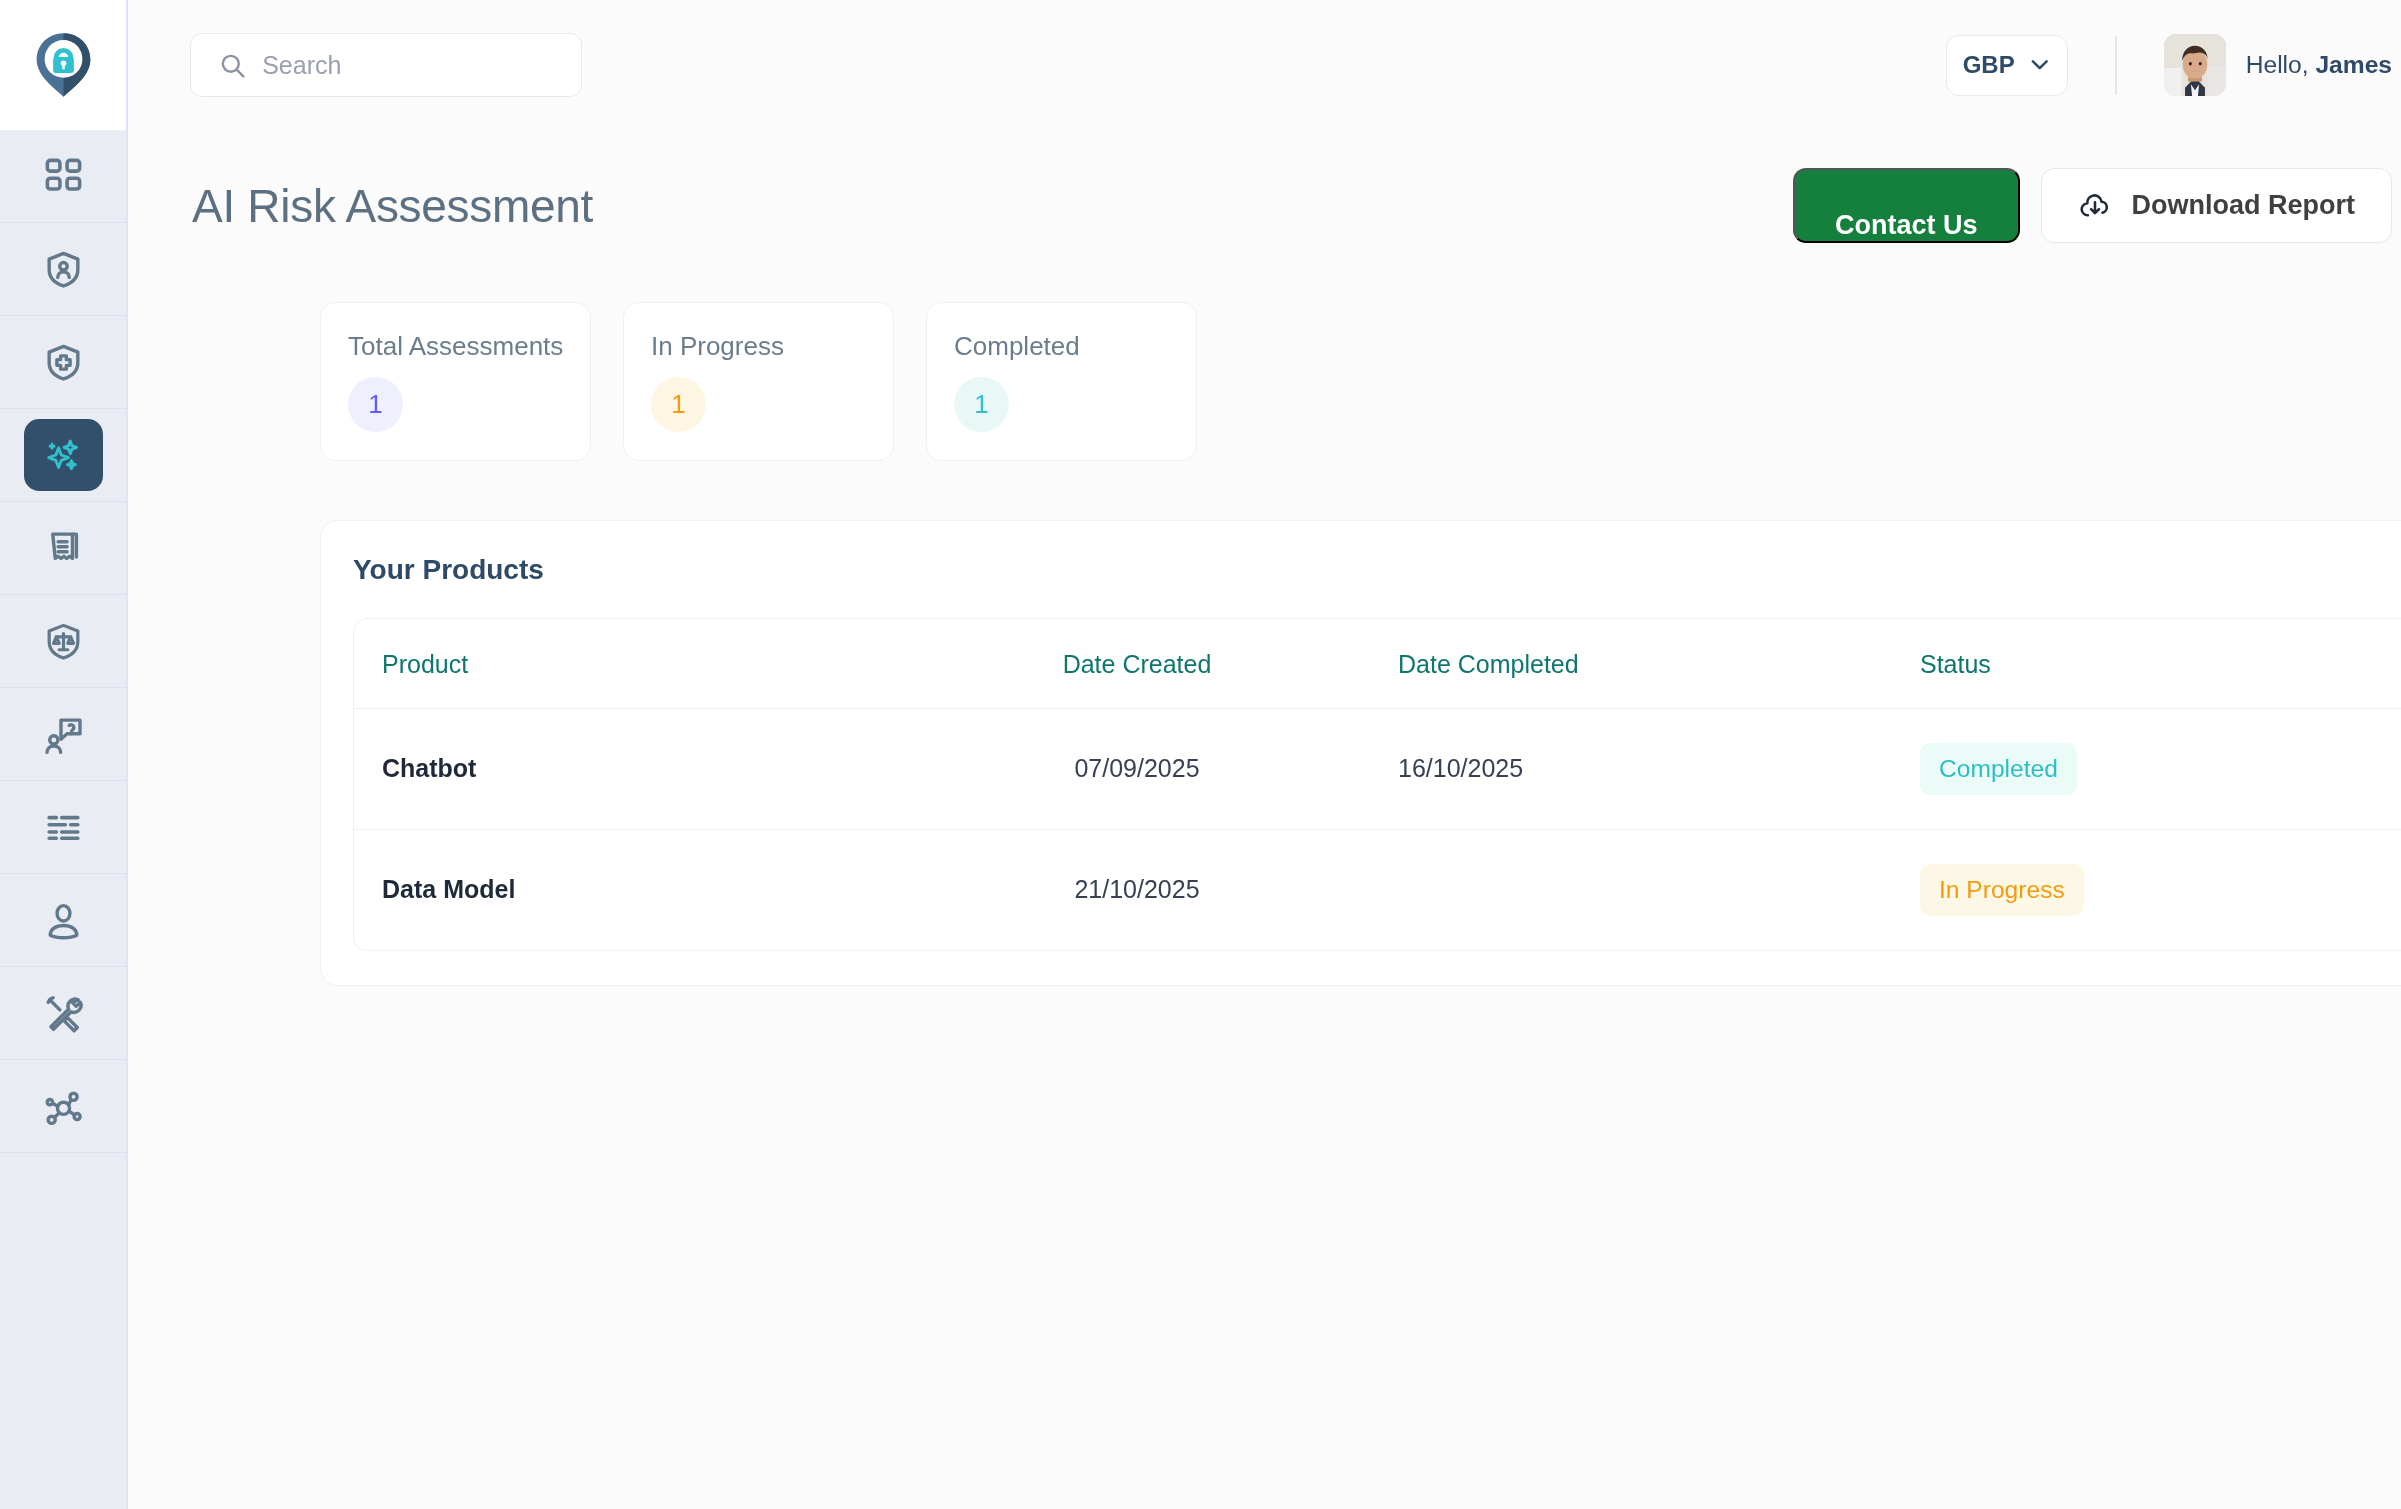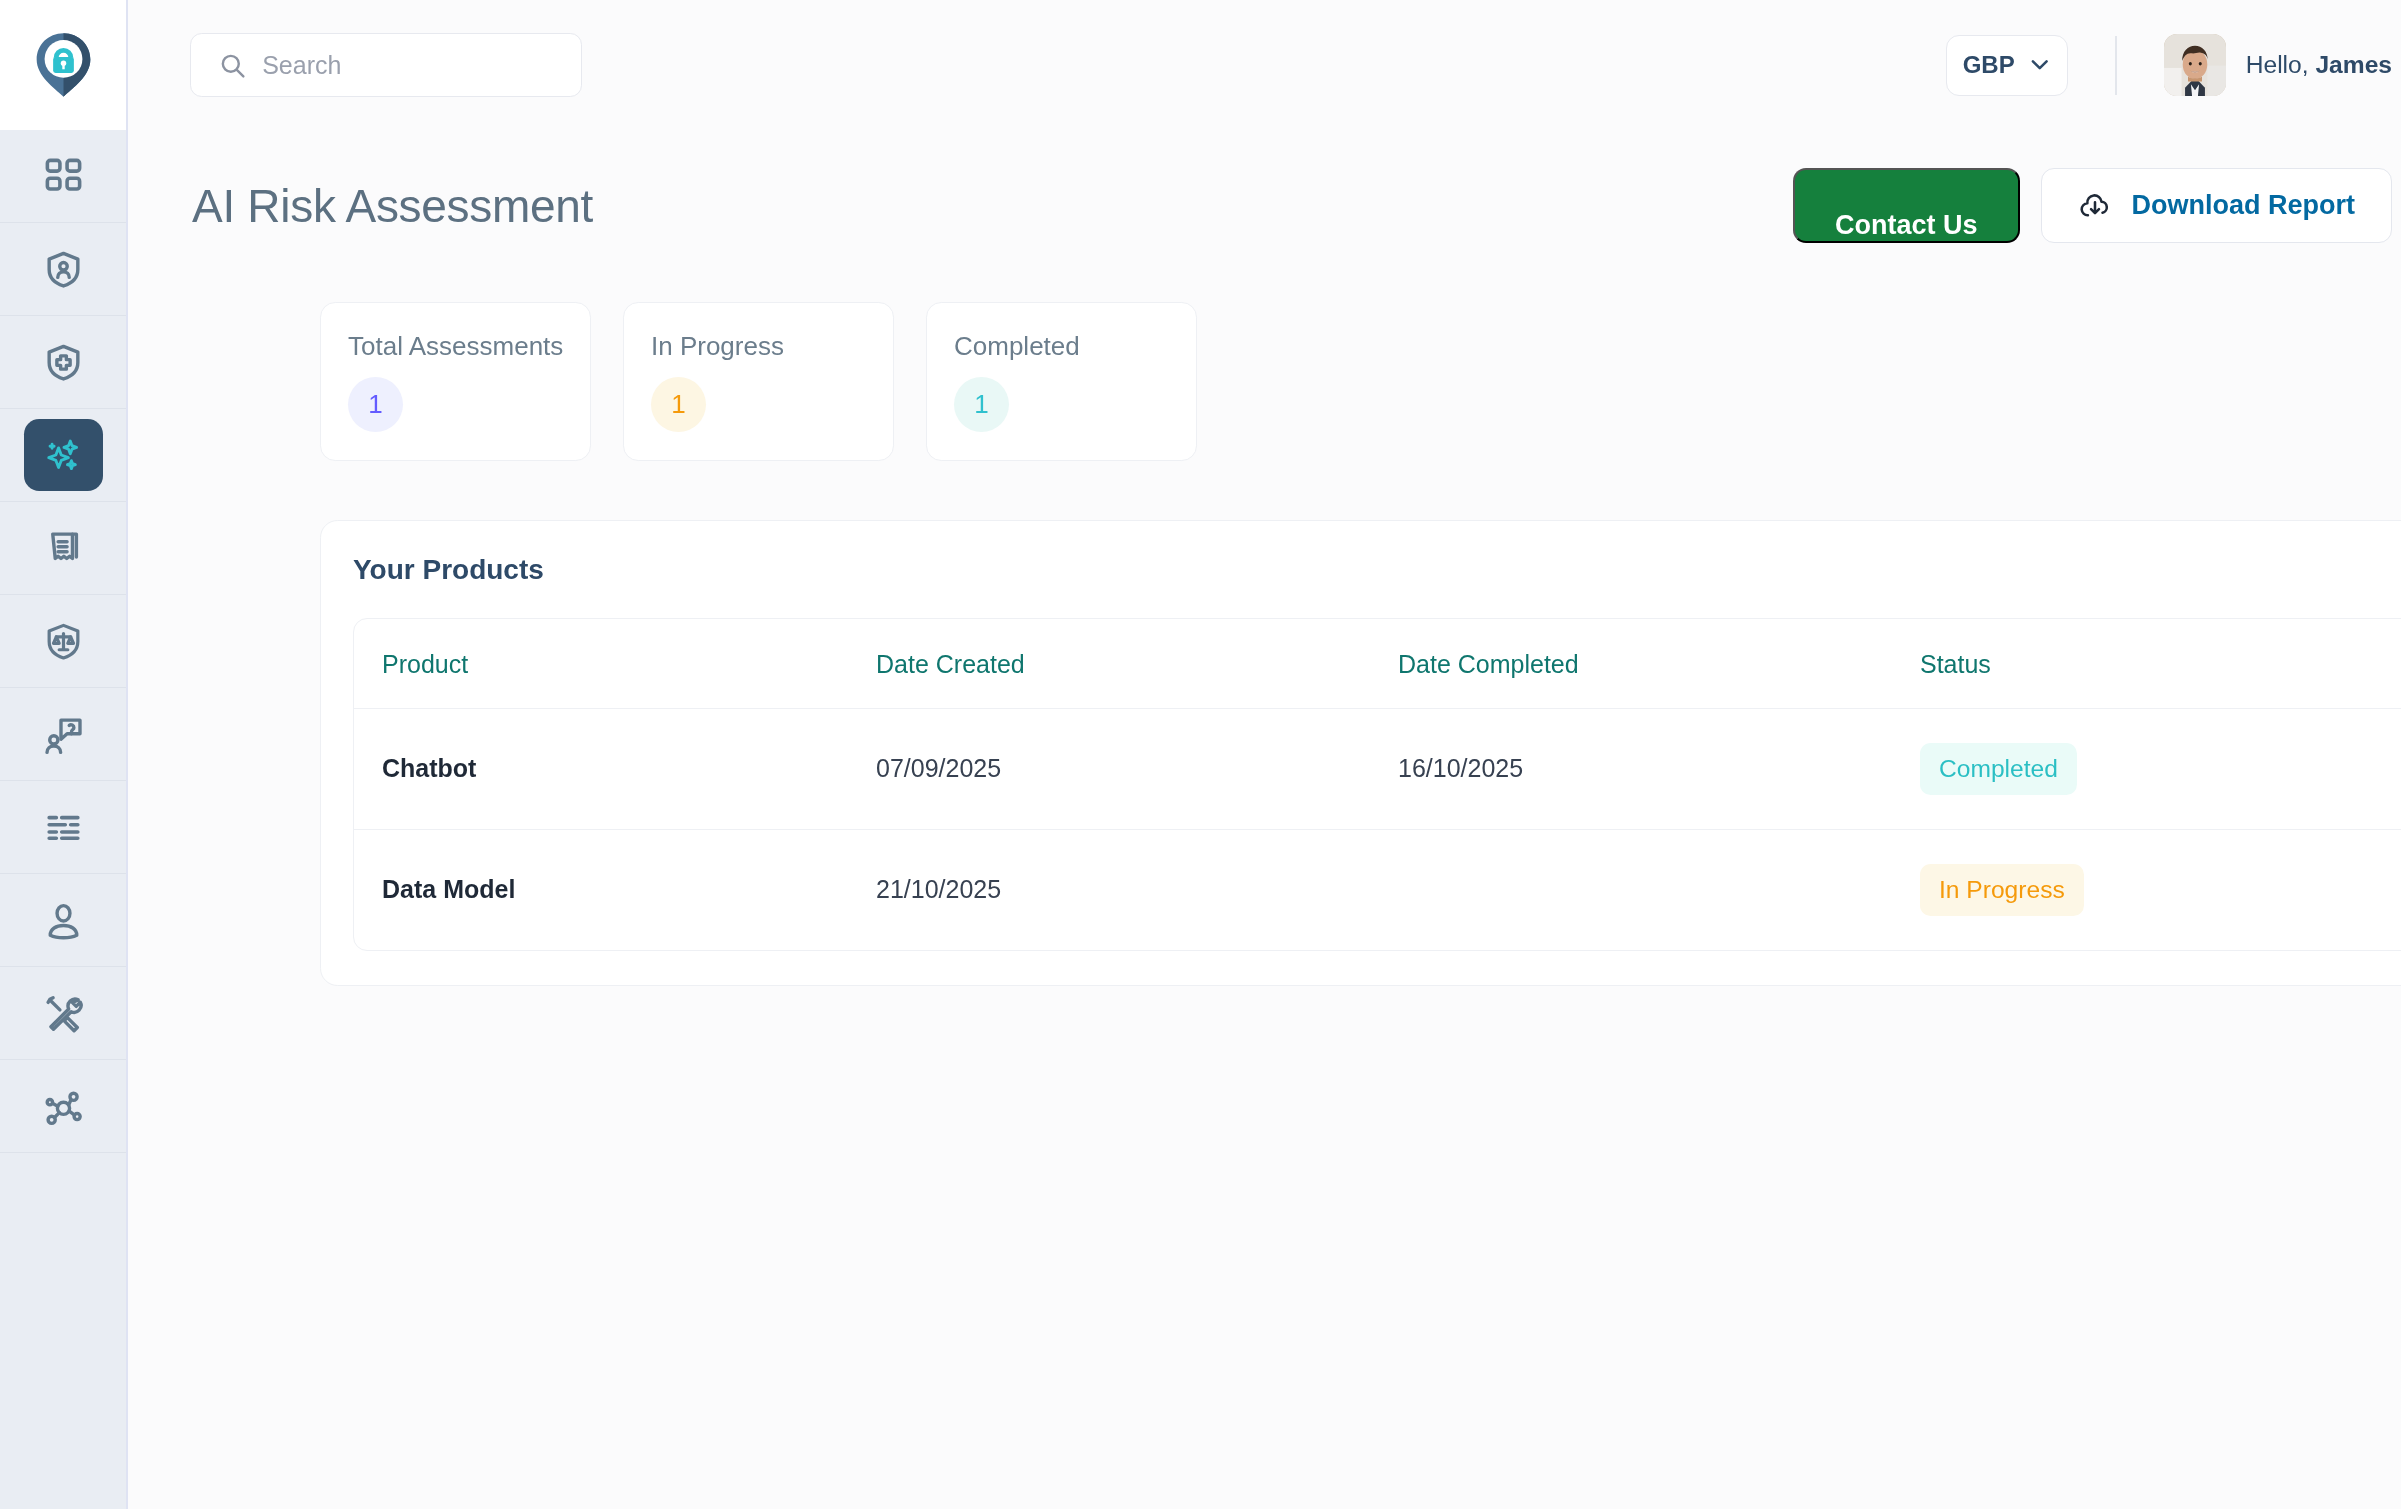--- a/index.html
+++ b/index.html
@@ -83,21 +83,21 @@
   }
   .page-title { font-size: 46px; font-weight: 400; color: #5c7081; letter-spacing: -0.3px; }
   .actions { display: flex; align-items: center; gap: 21px; }
   .btn {
     height: 75px; border-radius: 13px; display: flex; align-items: center;
     justify-content: center; gap: 20px; font-size: 27px; font-weight: 700;
     white-space: nowrap; cursor: pointer;
   }
   .btn-primary { background: #15803d; color: #ffffff; padding: 0 40px; align-items: flex-end; }
   .btn-secondary {
-    background: #ffffff; color: #0369a1; padding: 0 36px;
+    background: #ffffff; color: #404040; padding: 0 36px;
     border: 1.8px solid #e4e7ee;
     align-items: center;
   }
   .btn-secondary .ico { width: 34px; height: 34px; color: #1f2937; }
 
   
   .stats { display: flex; gap: 32px; padding: 0 0 0 192px; margin-top: 59px; }
   .stat-card {
     width: 271px; height: 159px; background: #ffffff;
     border: 1.8px solid #eef0f4; border-radius: 15.2px;
@@ -126,21 +126,21 @@
     text-align: left; font-size: 25px; font-weight: 400; color: #0f766e;
     padding: 30.5px 0 29px 0; border-bottom: 1.8px solid #eef0f4;
   }
   tbody td {
     font-size: 25px; color: #374151; padding: 34px 0 34px 0;
     border-bottom: 1.8px solid #eef0f4;
   }
   tbody tr:last-child td { border-bottom: 0; }
   td.product-name { font-weight: 700; color: #1f2937; }
   th.c1, td.c1 { width: 522px; padding-left: 28px; }
-  th.c2, td.c2 { width: 522px; }
+  th.c2, td.c2 { width: 522px; text-align: center; }
   th.c3, td.c3 { width: 522px; }
   th.c4, td.c4 { width: auto; }
   .status-pill {
     display: inline-flex; align-items: center; justify-content: center;
     height: 52px; padding: 0 19px; border-radius: 10.6px;
     font-size: 24.6px; font-weight: 500;
   }
 </style>
 </head>
 <body>

